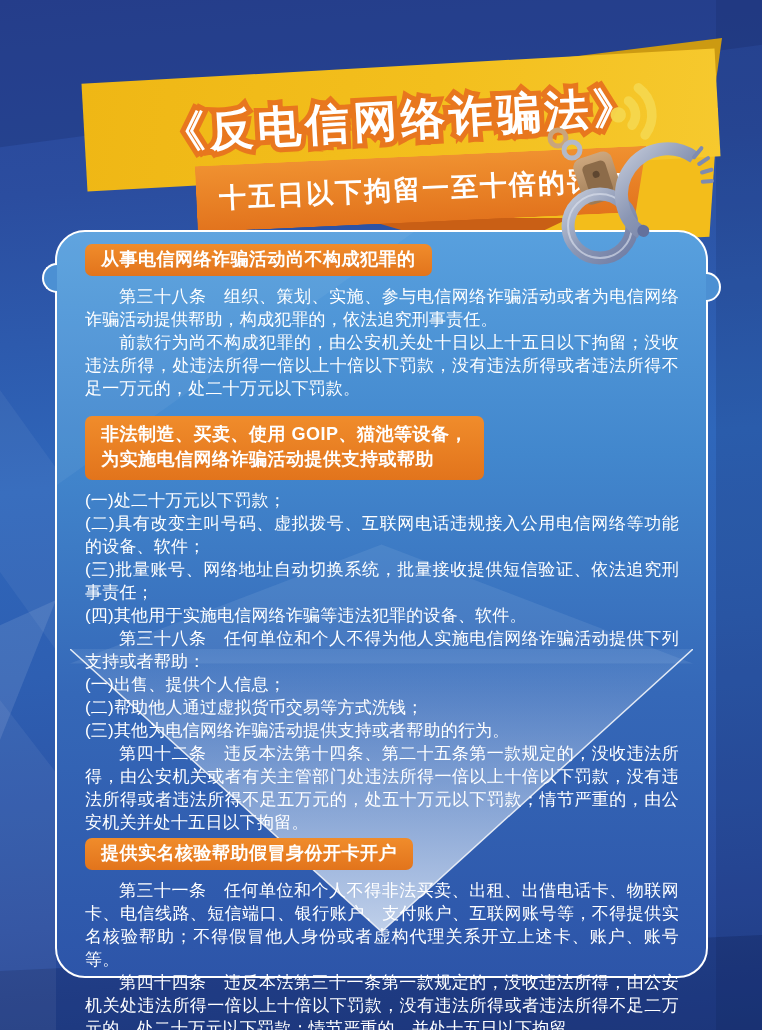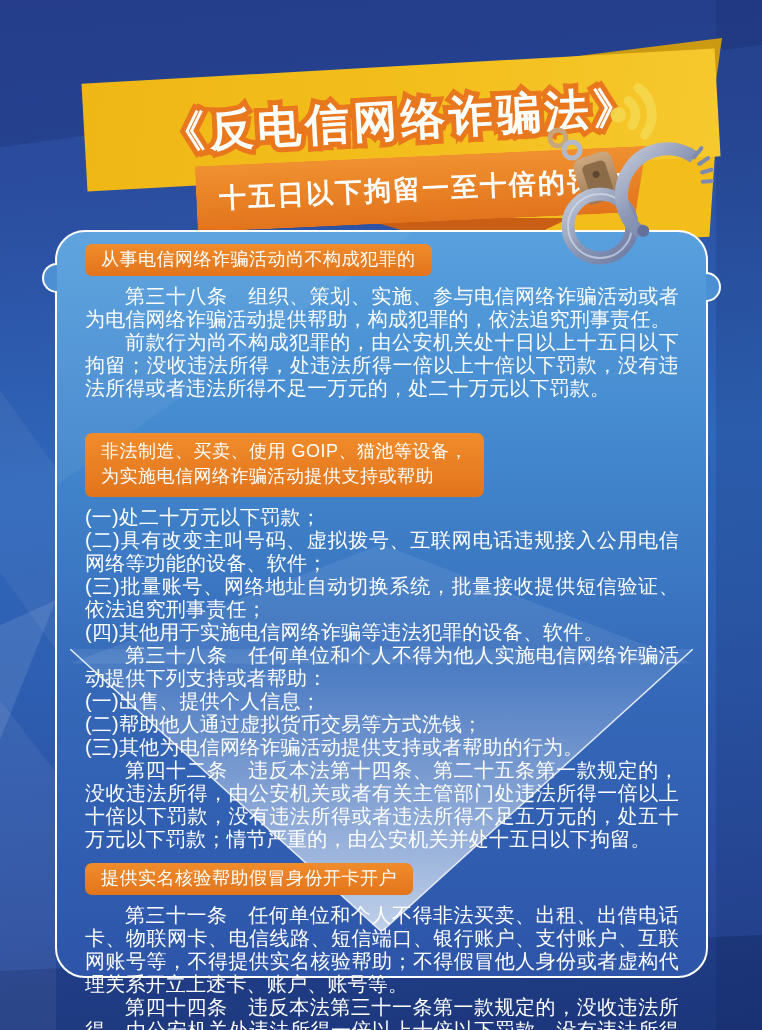--- a/index.html
+++ b/index.html
@@ -57,26 +57,26 @@
     clip-path:polygon(0 0,100% 0,50% 100%);}
   .v-outline{position:absolute;left:2%;top:56%;width:96%;height:38%;}
   .notch{position:absolute;width:15px;height:30px;background:#4c90d3;box-sizing:border-box;z-index:6;}
   .notch-left{left:-15px;top:31px;border:2px solid #fff;border-right:none;
     border-radius:15px 0 0 15px;}
   .notch-right{right:-15px;top:40px;border:2px solid #fff;border-left:none;
     border-radius:0 15px 15px 0;}
 
   .content{position:absolute;inset:0;padding:12px 27px 12px 28px;box-sizing:border-box;z-index:4;}
   .sec-header{display:inline-block;background:linear-gradient(180deg,#f08c2b,#e2741c);
-    color:#fff;font-weight:400;font-size:18px;line-height:1.4;border-radius:7px;
+    color:#fff;font-weight:700;font-size:18px;line-height:1.4;border-radius:7px;
     padding:3px 16px 4px 16px;margin:0 0 9px 0;letter-spacing:.5px;}
   .sec-header.two{padding:6px 16px 7px 16px;}
-  .sec2{margin-top:33px;}
-  .sec3{margin-top:12px;}
-  .bp{margin:0;color:#ffffff;font-size:20px;line-height:23px;text-align:justify;
+  .sec2{margin-top:16px;}
+  .sec3{margin-top:4px;}
+  .bp{margin:0;color:#ffffff;font-size:17px;line-height:23px;text-align:justify;
     letter-spacing:.2px;}
   .ind{text-indent:2em;}
 </style>
 </head>
 <body>
 
 <div class="poster">
 
   <div class="shape bg-top-dark"></div>
   <div class="shape bg-right-dark"></div>

